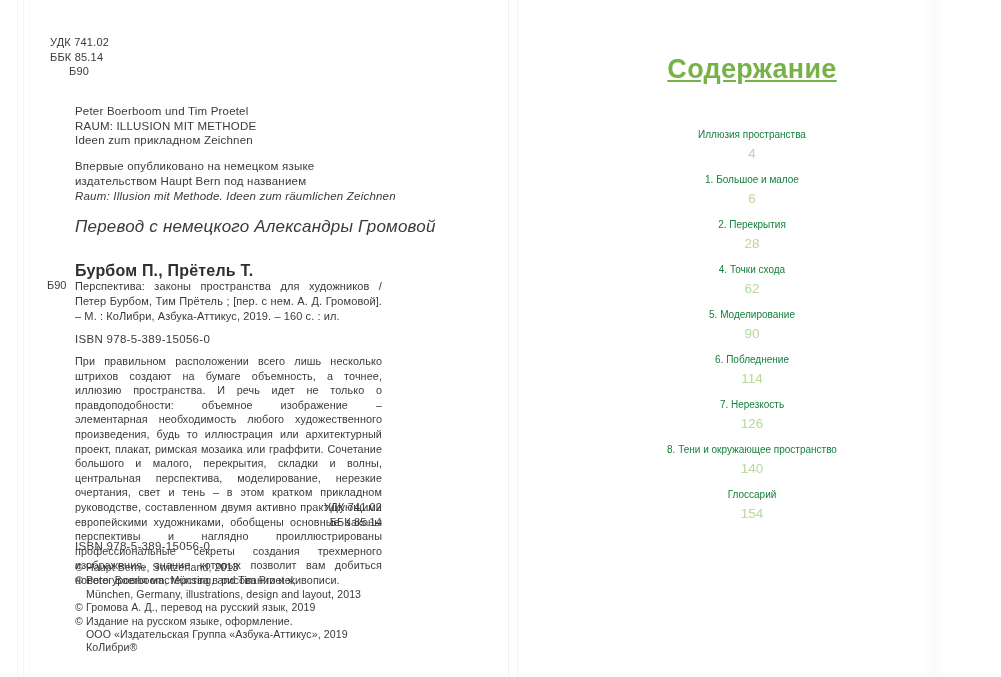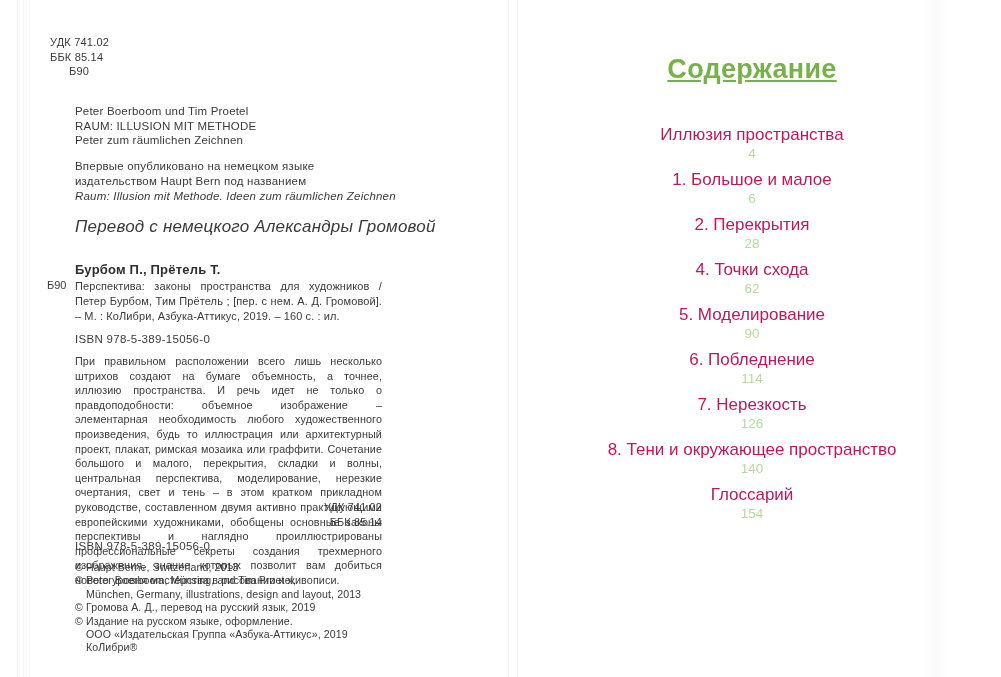--- a/index.html
+++ b/index.html
@@ -31,21 +31,21 @@
   .udk-top { left: 50px; top: 35px; font-size: 11px; line-height: 14.5px; letter-spacing: 0.2px; }
   .udk-top .indent { padding-left: 19px; }
 
   .title-block { left: 75px; top: 104px; font-size: 11.5px; line-height: 14.6px; letter-spacing: 0.2px; }
 
   .pub-block { left: 75px; top: 159px; font-size: 11.5px; line-height: 15.2px; letter-spacing: 0.2px; }
   .italic { font-style: italic; }
 
   .trans-line { left: 75px; top: 217px; font-size: 17px; letter-spacing: 0.2px; }
 
-  .bib-head { left: 75px; top: 262px; font-size: 13px; font-weight: bold; color: #2f2f2f; letter-spacing: 0.2px; }
+  .bib-head { left: 75px; top: 262px; font-size: 16px; font-weight: bold; color: #2f2f2f; letter-spacing: 0.2px; }
   .bib-row { left: 47px; top: 279px; width: 335px; display: flex; }
   .bib-code { width: 28px; flex: 0 0 28px; font-size: 11px; }
   .bib-text { flex: 1; font-size: 11px; line-height: 15.2px; text-align: justify; letter-spacing: 0.1px; }
 
   .isbn1 { left: 75px; top: 333px; font-size: 11.5px; letter-spacing: 0.3px; }
 
   .annotation { left: 75px; top: 354px; width: 307px; font-size: 10.8px; line-height: 14.6px;
                 text-align: justify; letter-spacing: 0.1px; }
 
   .udk-footer { left: 75px; top: 500px; width: 307px; text-align: right; font-size: 10.8px; line-height: 14.5px; letter-spacing: 0.2px; }
@@ -54,21 +54,21 @@
 
   .copyright { left: 75px; top: 561px; font-size: 10.6px; line-height: 13.4px; letter-spacing: 0.1px; }
   .copyright .indent { padding-left: 11px; }
 
   
   .toc { left: 552px; top: 0; width: 400px; text-align: center; }
   .toc-title { position: absolute; top: 54px; left: 0; width: 100%;
                font-size: 27px; font-weight: bold; color: #76b247; letter-spacing: 0.3px; text-decoration: underline; }
   .toc-entries { position: absolute; top: 125px; left: 0; width: 100%; }
   .toc-entry { margin-bottom: 7px; }
-  .toc-label { font-size: 17px; line-height: 19px; color: #be185d; }
+  .toc-label { font-size: 10px; line-height: 19px; color: #15803d; }
   .toc-page  { font-size: 13.5px; line-height: 19px; color: #b9d89b; }
 </style>
 </head>
 <body>
 
 <div class="spread">
 
   <div class="edge-line el1"></div>
   <div class="edge-line el2"></div>
   <div class="edge-line el3"></div>
@@ -78,21 +78,21 @@
 
   <div class="abs udk-top">
     <div>УДК 741.02</div>
     <div>ББК 85.14</div>
     <div class="indent">Б90</div>
   </div>
 
   <div class="abs title-block">
     <div>Peter Boerboom und Tim Proetel</div>
     <div>RAUM: ILLUSION MIT METHODE</div>
-    <div>Peter zum räumlichen Zeichnen</div>
+    <div>Ideen zum прикладном Zeichnen</div>
   </div>
 
   <div class="abs pub-block">
     <div>Впервые опубликовано на немецком языке</div>
     <div>издательством Haupt Bern под названием</div>
     <div class="italic">Raum: Illusion mit Methode. Ideen zum räumlichen Zeichnen</div>
   </div>
 
   <div class="abs trans-line italic">Перевод с немецкого Александры Громовой</div>
 

